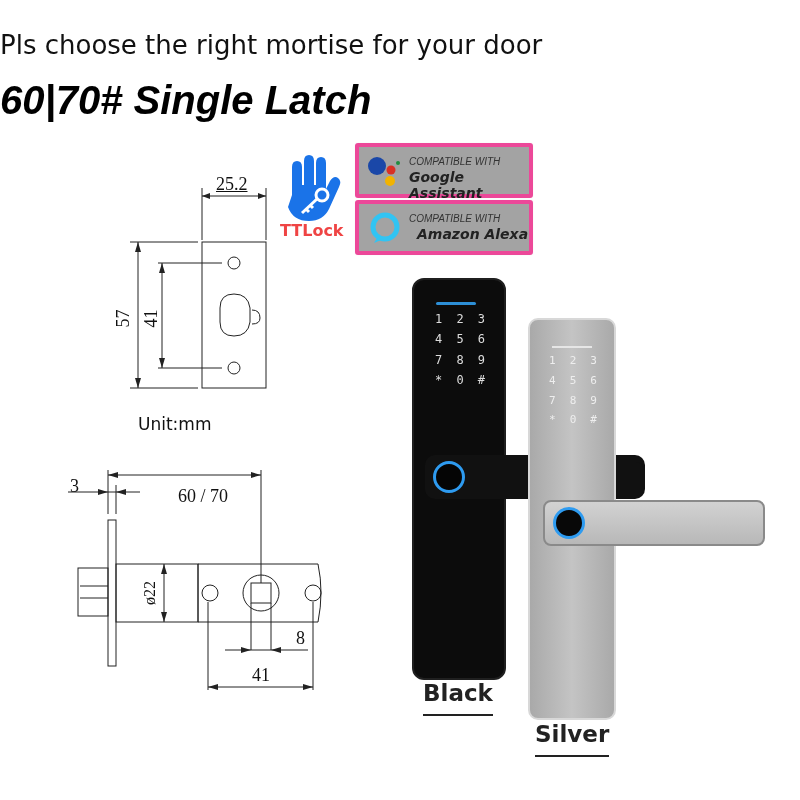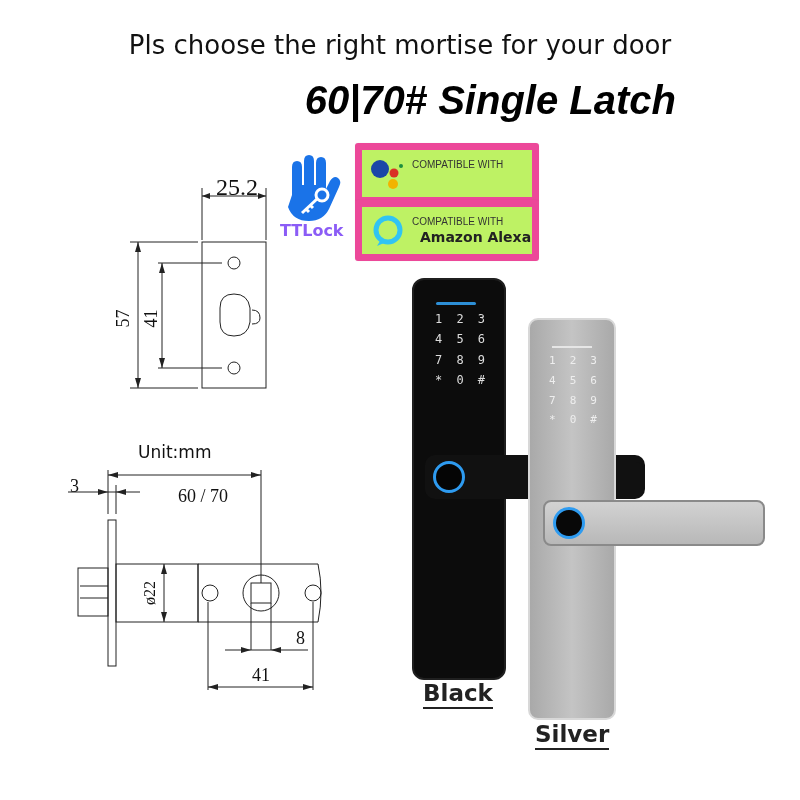--- a/index.html
+++ b/index.html
@@ -1,26 +1,26 @@
 <!DOCTYPE html>
 <html><head>
 <meta charset="utf-8">
 <style>
   html,body{margin:0;padding:0;background:#fff;}
   body{width:800px;height:800px;position:relative;overflow:hidden;font-family:"DejaVu Sans",sans-serif;}
   .abs{position:absolute;}
-  .subtitle{left:0;top:30px;width:800px;text-align:center;font-size:26px;color:#111;font-family:"DejaVu Sans",sans-serif;}
-  .title{left:0;top:78px;width:676px;text-align:right;font-size:40px;font-weight:bold;font-style:italic;color:#000;font-family:"Liberation Sans",sans-serif;}
-  .badge{border:7px solid #ec4899;border-radius:3px;background:#bef264;box-shadow:0 0 2px rgba(0,0,0,.05);}
+  .subtitle{left:0;top:30px;width:800px;font-size:26px;color:#111;font-family:"DejaVu Sans",sans-serif;}
+  .title{left:0;top:78px;width:676px;text-align:left;font-size:40px;font-weight:bold;font-style:italic;color:#000;font-family:"Liberation Sans",sans-serif;}
+  .badge{border:4px solid #ec4899;border-radius:3px;background:#a3a3a3;box-shadow:0 0 2px rgba(0,0,0,.05);font-style:italic;}
   .badge .small{font-size:10px;color:#333;font-family:"Liberation Sans",sans-serif;}
   .badge .big{font-size:14px;font-weight:bold;color:#222;font-family:"DejaVu Sans",sans-serif;}
-  .ttlabel{font-family:"DejaVu Sans",sans-serif;font-weight:bold;font-size:16px;color:#8b5cf6;}
-  .unit{font-size:17px;color:#111;font-family:"DejaVu Sans",sans-serif;margin-top:28px;}
+  .ttlabel{font-family:"DejaVu Sans",sans-serif;font-weight:bold;font-size:16px;color:#ef4444;}
+  .unit{font-size:17px;color:#111;font-family:"DejaVu Sans",sans-serif;}
   .dim{font-family:"Liberation Serif",serif;font-size:16px;color:#111;}
-  .color-label{font-family:"DejaVu Sans",sans-serif;font-weight:bold;font-size:23px;color:#222;border-bottom:2px solid #222;padding-bottom:1px;}
+  .color-label{font-family:"DejaVu Sans",sans-serif;font-weight:bold;font-size:23px;color:#222;border-bottom:2px solid #222;padding-bottom:8px;}
 </style>
 </head>
 <body>
 
 <div class="abs subtitle">Pls choose the right mortise for your door</div>
 <div class="abs title">60|70# Single Latch</div>
 
 <div class="abs" style="left:282px;top:155px;width:68px;height:90px;">
   <svg width="64" height="66" viewBox="0 0 64 66" style="position:absolute;left:2px;top:0;">
     <path d="M8 12 q0-6 5-6 q5 0 5 6 v18 h2 V6 q0-6 5-6 q5 0 5 6 v24 h2 V8 q0-6 5-6 q5 0 5 6 v26 l4-8 q4-6 8-3 q4 3 1 9 l-10 22 q-6 12-20 12 q-16 0-21-14 L8 40 z" fill="#1a73e8"></path>
@@ -31,20 +31,21 @@
 </div>
 
 <div class="abs badge" style="left:355px;top:143px;width:170px;height:47px;">
   <svg class="abs" style="left:8px;top:8px;" width="34" height="32" viewBox="0 0 34 32">
     <circle cx="10" cy="11" r="9" fill="#1a47a8"></circle>
     <circle cx="24" cy="15" r="4.5" fill="#d93025"></circle>
     <circle cx="23" cy="26" r="5" fill="#f2b300"></circle>
     <circle cx="31" cy="8" r="2" fill="#1e8e3e"></circle>
   </svg>
   <div class="abs small" style="left:50px;top:9px;">COMPATIBLE WITH</div>
+  <div class="abs big" style="left:50px;top:22px;">Google Assistant</div>
 </div>
 
 <div class="abs badge" style="left:355px;top:200px;width:170px;height:47px;">
   <svg class="abs" style="left:9px;top:7px;" width="34" height="34" viewBox="0 0 34 34">
     <circle cx="17" cy="16" r="12" fill="none" stroke="#31c4f3" stroke-width="5"></circle>
     <path d="M9 27 L6 32 L13 29 z" fill="#31c4f3"></path>
   </svg>
   <div class="abs small" style="left:50px;top:9px;">COMPATIBLE WITH</div>
   <div class="abs big" style="left:50px;top:22px;margin-left:8px;">Amazon Alexa</div>
 </div>
@@ -74,21 +75,21 @@
     </g>
     <g fill="#222">
       <polygon points="102,36 110,33 110,39"></polygon>
       <polygon points="166,36 158,33 158,39"></polygon>
       <polygon points="38,82 35,92 41,92"></polygon>
       <polygon points="38,228 35,218 41,218"></polygon>
       <polygon points="62,103 59,113 65,113"></polygon>
       <polygon points="62,208 59,198 65,198"></polygon>
     </g>
   </svg>
-  <div class="abs dim" style="left:116px;top:14px;font-size:24px;">25.2</div>
+  <div class="abs dim" style="left:116px;top:14px;font-size:18px;text-decoration:underline;">25.2</div>
   <div class="abs dim" style="left:14px;top:148px;transform:rotate(-90deg);font-size:18px;">57</div>
   <div class="abs dim" style="left:42px;top:148px;transform:rotate(-90deg);font-size:18px;">41</div>
 </div>
 <div class="abs unit" style="left:138px;top:414px;">Unit:mm</div>
 
 <div class="abs" style="left:50px;top:440px;width:300px;height:260px;">
   <svg width="300" height="260" viewBox="0 0 300 260">
     <g stroke="#222" stroke-width="1" fill="none">
 
       <rect x="58" y="80" width="8" height="146"></rect>

